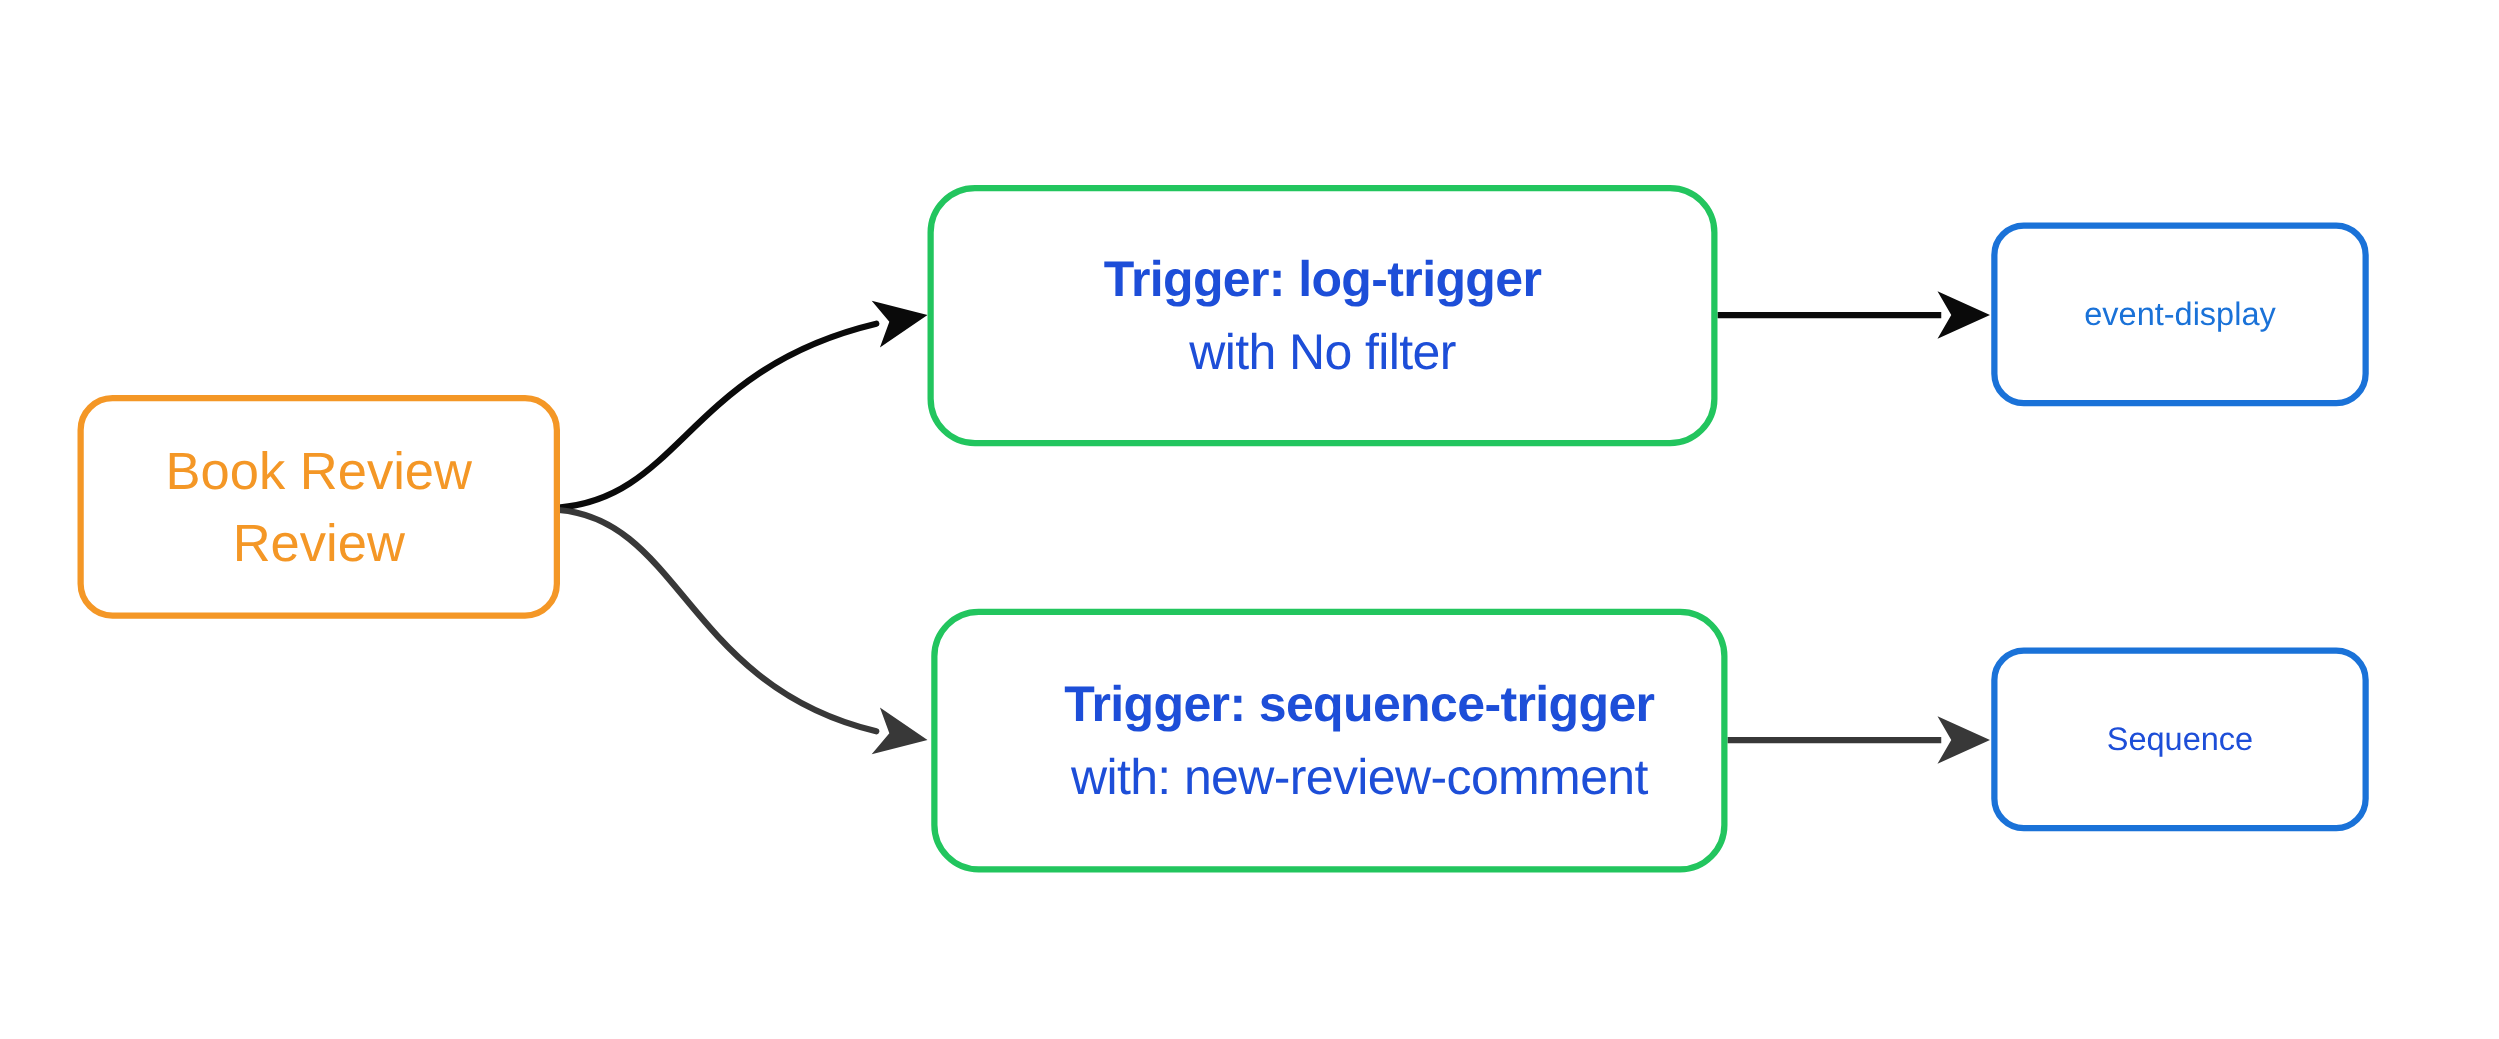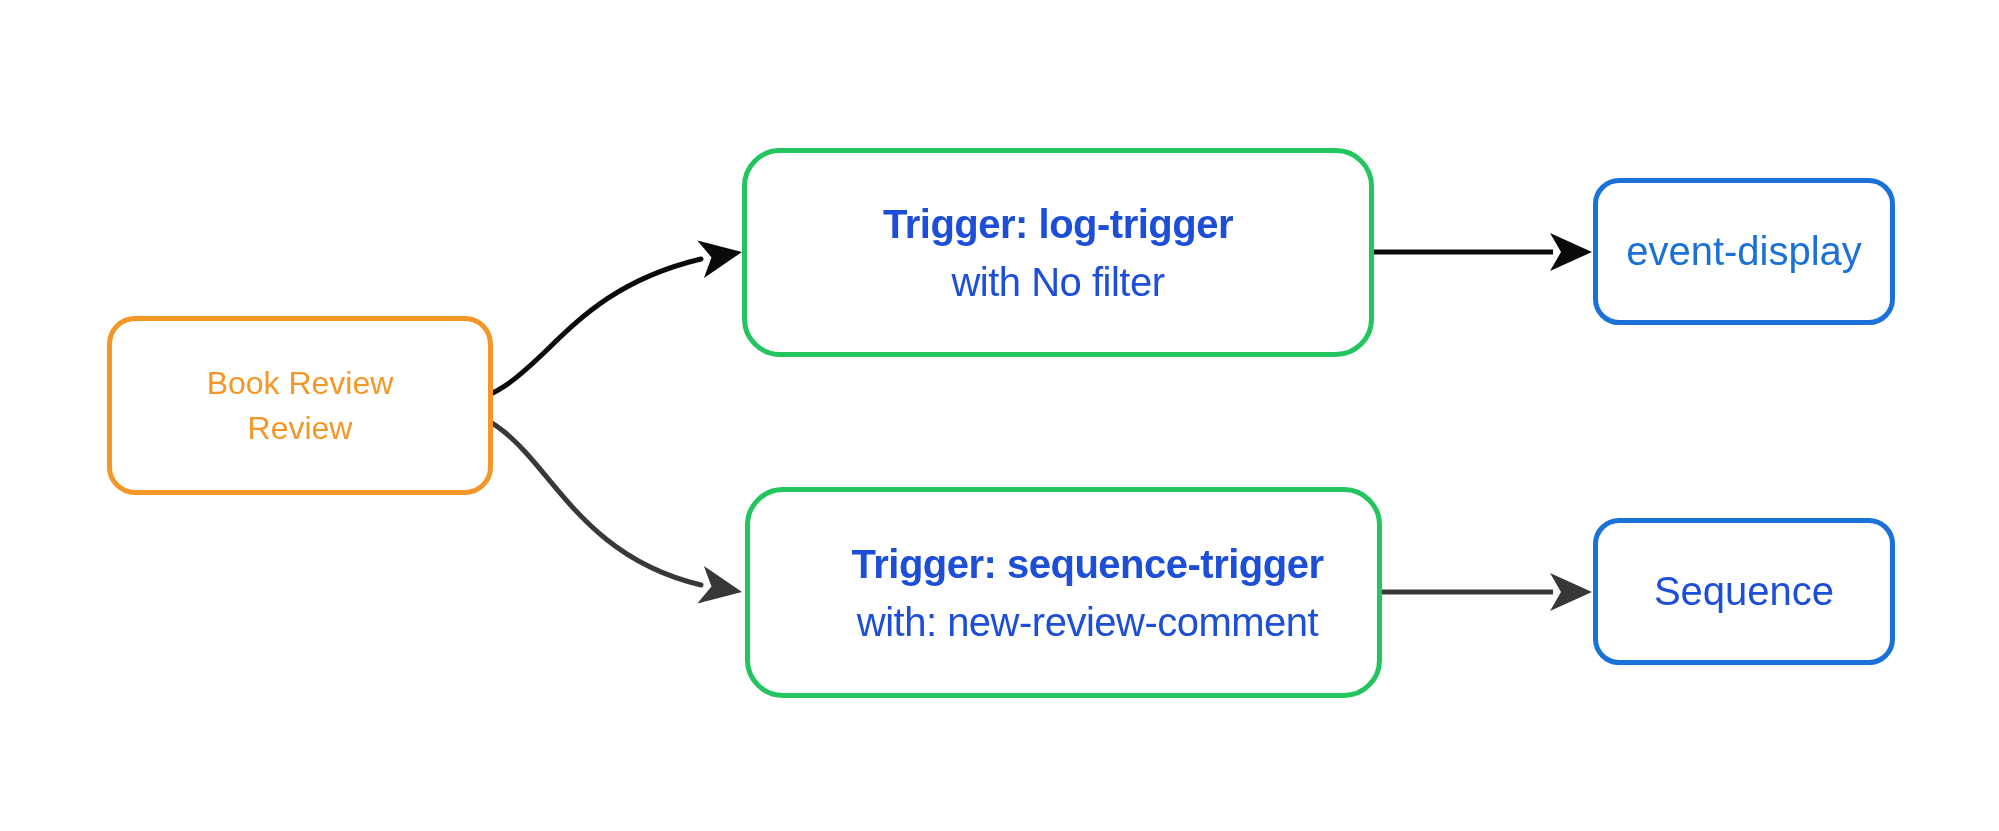--- a/index.html
+++ b/index.html
@@ -32,23 +32,22 @@
     justify-content: center;
     text-align: center;
   }
   .node-broker {
     left: 62px;
     top: 316px;
     width: 386px;
     height: 179px;
     border: 5px solid;
     border-radius: 28px;
-    font-size: 32px;
+    font-size: 42px;
     line-height: 1.38;
-    margin-left: 45px;
   }
   .node-trigger {
     border: 5px solid #22c55e;
     border-radius: 38px;
     color: #1d4ed8;
     font-size: 40px;
     line-height: 1.45;
     letter-spacing: -0.5px;
   }
   .node-trigger .title {
@@ -63,21 +62,21 @@
   .node-trigger-seq {
     left: 745px;
     top: 487px;
     width: 637px;
     height: 211px;
     padding-left: 48px;
   }
   .node-sink {
     border: 5px solid;
     border-radius: 26px;
-    font-size: 40px;
+    font-size: 26px;
     width: 302px;
     height: 147px;
   }
   .node-sink-event {
     left: 1593px;
     top: 178px;
   }
   .node-sink-seq {
     left: 1593px;
     top: 518px;

